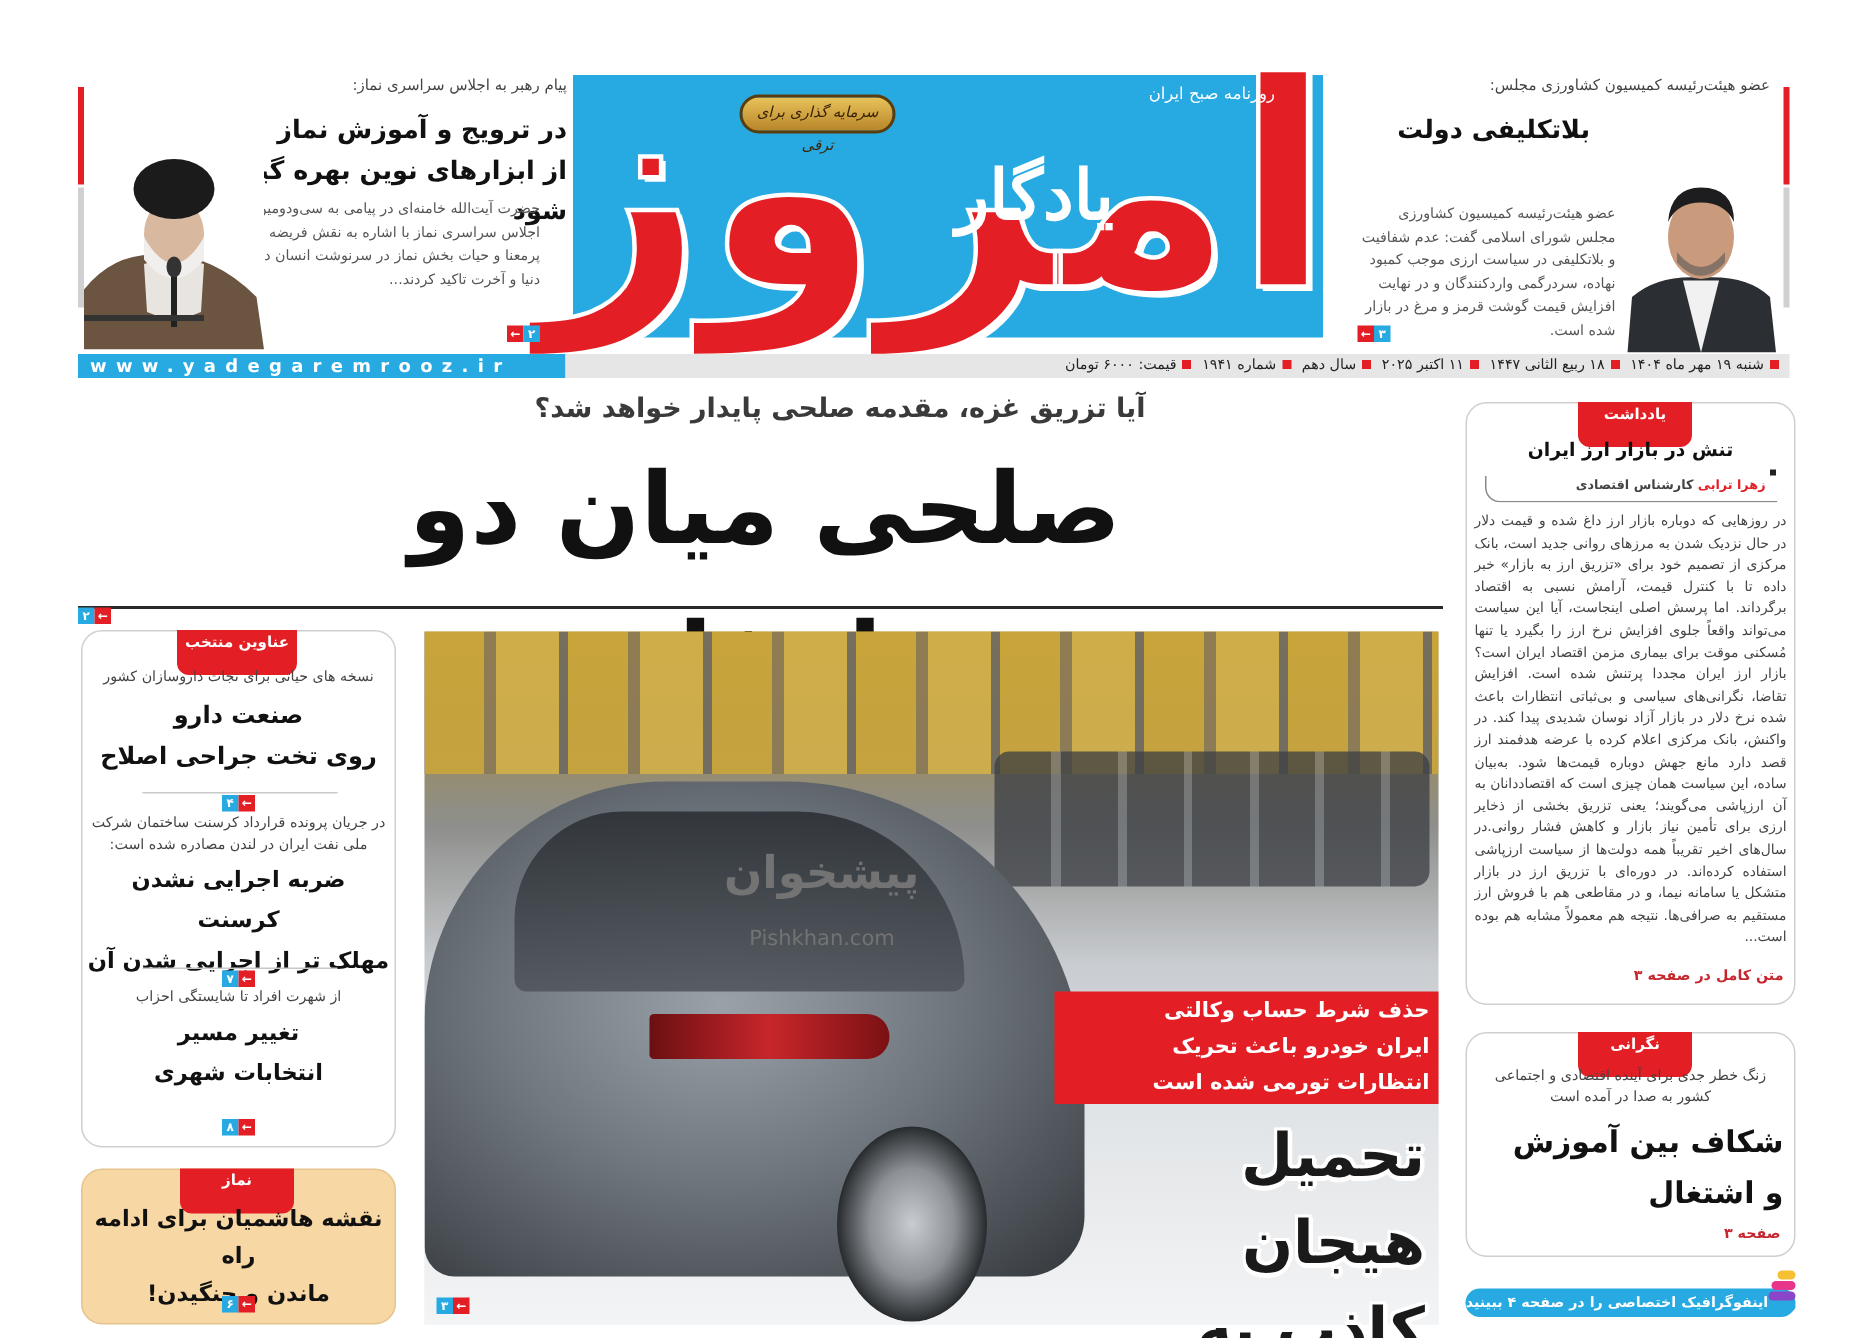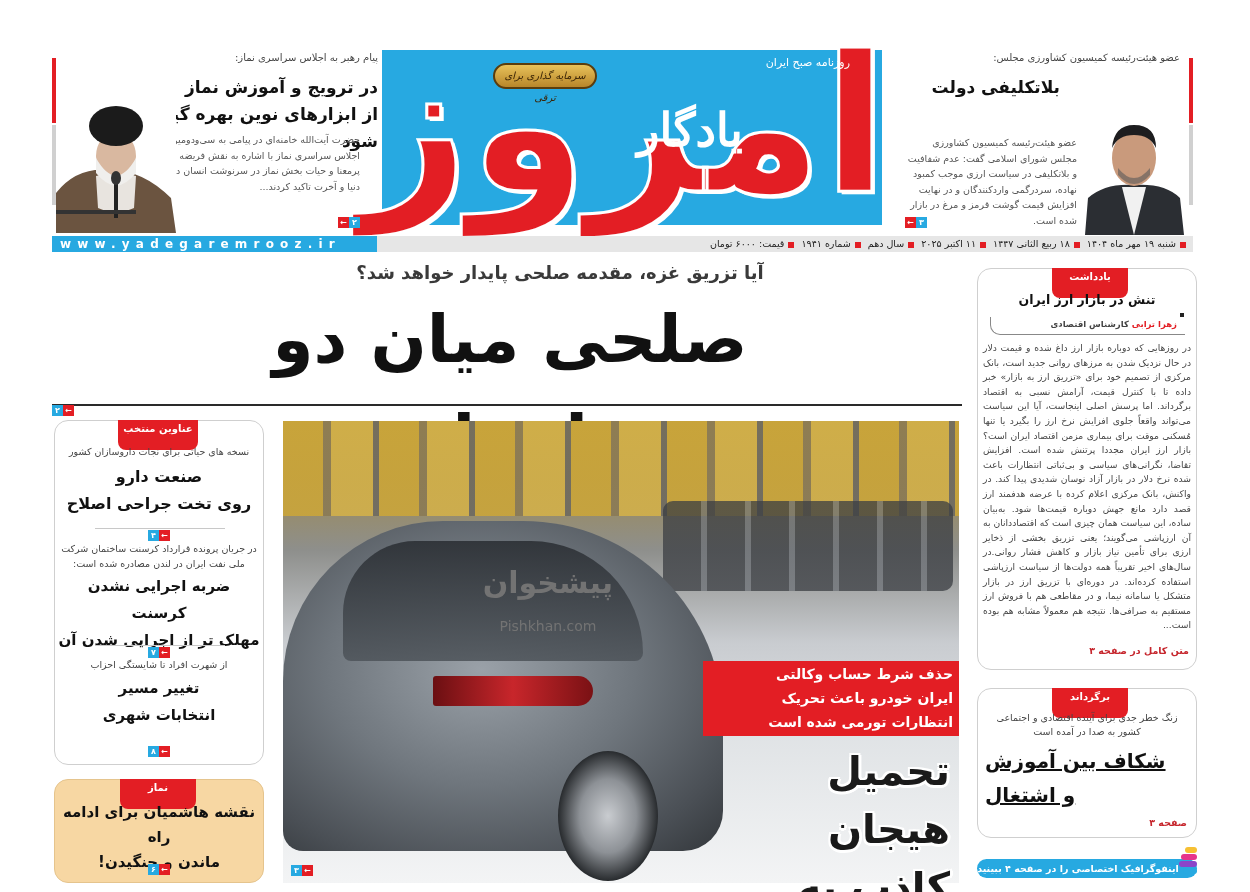--- a/index.html
+++ b/index.html
@@ -130,21 +130,21 @@
   .rc-author-dot { left: 1180px; top: 313px; width: 4px; height: 4px; background: #222; }
   .rc-author { left: 995px; top: 319px; width: 182px; font-size: 8.5px; text-align: right; color: #444; font-weight: bold; }
   .rc-author .nm { color: #e31e24; }
   .rc-body { left: 983px; top: 341px; width: 208px; font-size: 9.2px; line-height: 14.6px; color: #444; text-align: justify; }
   .rc-more { left: 983px; top: 645px; width: 206px; font-size: 9.5px; font-weight: bold; color: #c6262d; text-align: right; }
 
   
   .ecard { left: 977px; top: 688px; width: 220px; height: 150px; }
   .ecard-tab { left: 1052px; top: 688px; width: 76px; }
   .ec-sub { left: 985px; top: 711px; width: 204px; font-size: 9.5px; line-height: 14px; color: #444; text-align: center; }
-  .ec-title { left: 985px; top: 744px; width: 204px; font-size: 20px; font-weight: bold; line-height: 34px; color: #111; text-align: left; text-decoration: underline; }
+  .ec-title { left: 985px; top: 744px; width: 204px; font-size: 20px; font-weight: bold; line-height: 34px; color: #111; text-align: right; }
   .ec-page { left: 983px; top: 817px; width: 204px; font-size: 9.5px; font-weight: bold; color: #c6262d; text-align: right; }
 
   
   .info-banner { left: 977px; top: 859px; width: 220px; height: 19px; background: #27a9e1; border-radius: 10px;
     color: #fff; font-size: 9.5px; font-weight: bold; line-height: 19px; text-align: center; padding-right: 18px; }
   .info-icon { left: 1179px; top: 847px; width: 18px; height: 30px; }
   .info-icon span { display: block; height: 6px; border-radius: 3px; margin-bottom: 1px; }
 </style>
 </head>
 <body>
@@ -315,21 +315,21 @@
 <div class="abs rc-author-box"></div>
 <div class="abs rc-author-dot"></div>
 <div class="abs rc-author">
   <span class="nm">زهرا ترابی</span>
   <span>کارشناس اقتصادی</span>
 </div>
 <div class="abs rc-body">در روزهایی که دوباره بازار ارز داغ شده و قیمت دلار در حال نزدیک شدن به مرزهای روانی جدید است، بانک مرکزی از تصمیم خود برای «تزریق ارز به بازار» خبر داده تا با کنترل قیمت، آرامش نسبی به اقتصاد برگرداند. اما پرسش اصلی اینجاست، آیا این سیاست می‌تواند واقعاً جلوی افزایش نرخ ارز را بگیرد یا تنها مُسکنی موقت برای بیماری مزمن اقتصاد ایران است؟بازار ارز ایران مجددا پرتنش شده است. افزایش تقاضا، نگرانی‌های سیاسی و بی‌ثباتی انتظارات باعث شده نرخ دلار در بازار آزاد نوسان شدیدی پیدا کند. در واکنش، بانک مرکزی اعلام کرده با عرضه هدفمند ارز قصد دارد مانع جهش دوباره قیمت‌ها شود. به‌بیان ساده، این سیاست همان چیزی است که اقتصاددانان به آن ارزپاشی می‌گویند؛ یعنی تزریق بخشی از ذخایر ارزی برای تأمین نیاز بازار و کاهش فشار روانی.در سال‌های اخیر تقریباً همه دولت‌ها از سیاست ارزپاشی استفاده کرده‌اند. در دوره‌ای با تزریق ارز در بازار متشکل یا سامانه نیما، و در مقاطعی هم با فروش ارز مستقیم به صرافی‌ها. نتیجه هم معمولاً مشابه هم بوده است...</div>
 <div class="abs rc-more">متن کامل در صفحه ۳</div>
 
 <div class="abs card ecard"></div>
-<div class="abs card-tab ecard-tab">برگرداند</div>
+<div class="abs card-tab ecard-tab">نگرانی</div>
 <div class="abs ec-sub">زنگ خطر جدی برای آینده اقتصادی و اجتماعی کشور به صدا در آمده است</div>
 <div class="abs ec-title">
   <div>شکاف بین آموزش</div>
   <div>و اشتغال</div>
 </div>
 <div class="abs ec-page">صفحه ۳</div>
 
 <div class="abs info-banner">اینفوگرافیک اختصاصی را در صفحه ۴ ببینید</div>
 <div class="abs info-icon">
   <span style="background:#f6c033;width:12px;"></span>

